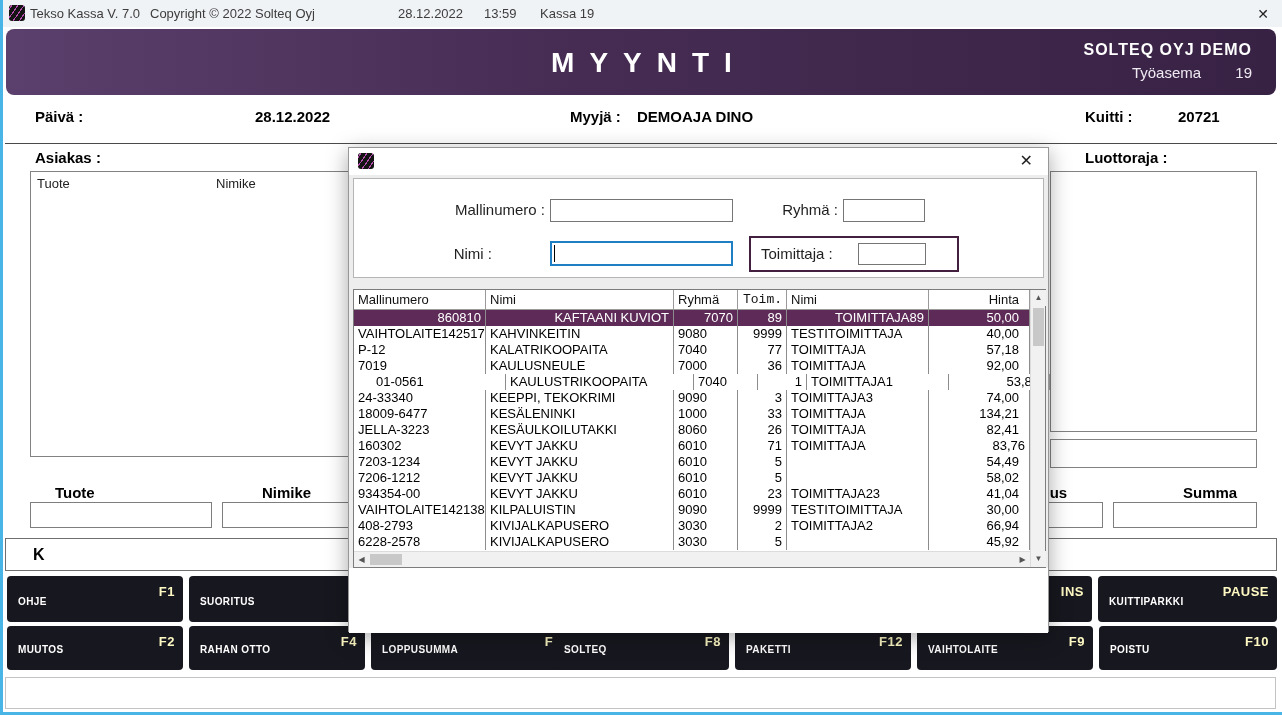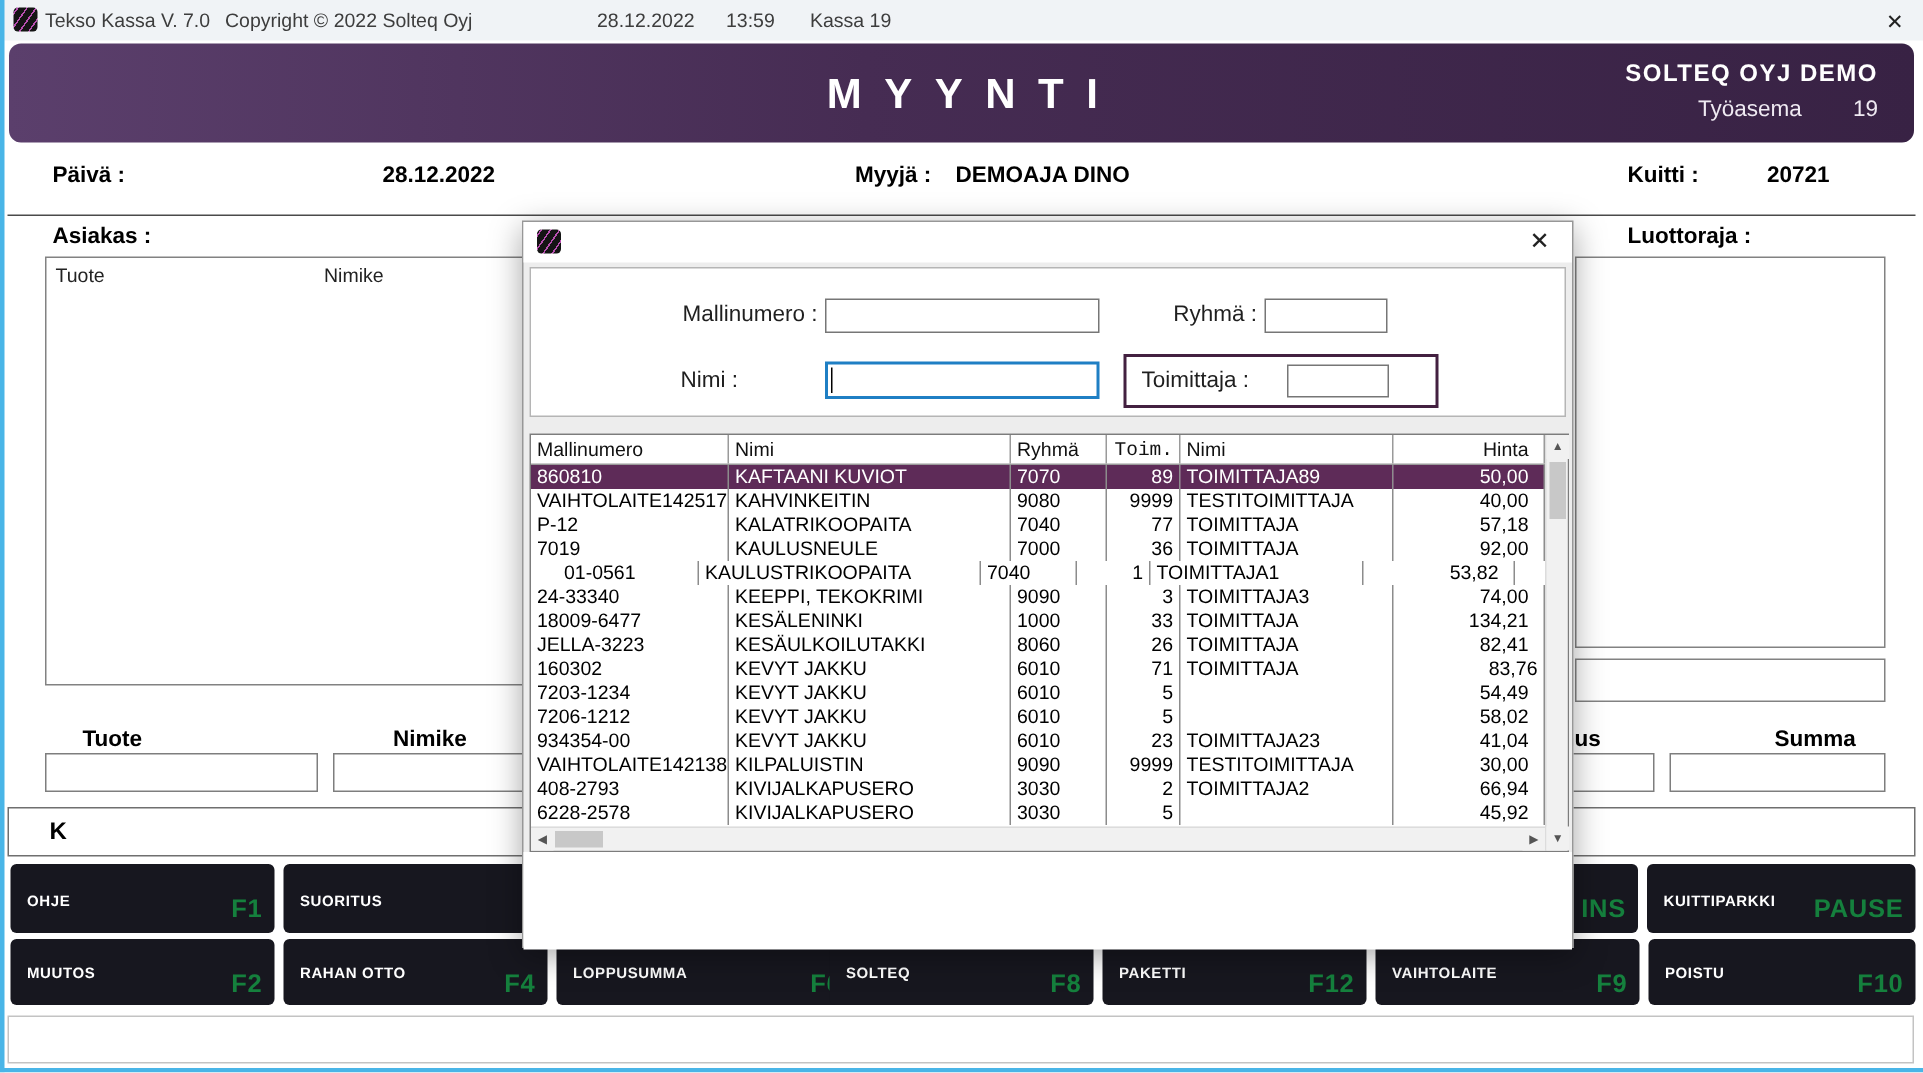--- a/index.html
+++ b/index.html
@@ -41,21 +41,21 @@
   
   .lbl-bold { position:absolute; font-size:15px; font-weight:700; white-space:nowrap; }
   .box { position:absolute; background:#fff; border:1px solid #828282; }
   .list-hdr { position:absolute; top:4px; font-size:13px; color:#222; }
   .entry-input { position:absolute; top:502px; height:26px; background:#fff; border:1px solid #7e7e7e; }
   .kbar { left:5px; top:538px; width:1272px; height:33px; background:#fff; border:1px solid #6f6f6f;
     font-size:16px; font-weight:700; line-height:31px; padding-left:27px; }
 
   
   .fnbtn { position:absolute; background:#17171f; border-radius:4px; color:#fff; }
-  .fnbtn .key { position:absolute; top:20px; right:8px; font-size:17px; font-weight:700; color:#15803d; letter-spacing:.5px; }
+  .fnbtn .key { position:absolute; top:8px; right:8px; font-size:13px; font-weight:700; color:#fef9c3; letter-spacing:.5px; }
   .fnbtn .lbl { position:absolute; left:11px; top:20px; font-size:10px; font-weight:700; letter-spacing:.4px; white-space:nowrap; }
   .row2 .lbl { top:18px; }
   .bottom-strip { left:5px; top:677px; width:1271px; height:32px; border:1px solid #c3c3c3; background:#fff; }
 
   
   .dialog { left:348px; top:147px; width:701px; height:485px; background:#ededed;
     border:1px solid #979797; box-shadow:0 5px 20px rgba(0,0,0,.35); z-index:10; }
   .dlg-titlebar { position:absolute; left:0; top:0; width:100%; height:27px; background:#fff; }
   .dlg-icon { position:absolute; left:9px; top:5px; width:16px; height:16px; border-radius:3px;
     background:repeating-linear-gradient(125deg,#141414 0 2px,#b84fb0 2px 3px,#141414 3px 5px); }
@@ -70,21 +70,21 @@
   .caret { position:absolute; left:200px; top:66px; width:1px; height:17px; background:#000; }
   .supplier-box { position:absolute; left:395px; top:57px; width:210px; height:36px; border:2px solid #432040; background:#fff; }
 
   
   .dlg-table { position:absolute; left:4px; top:141px; width:693px; height:279px; background:#fff; border:1px solid #7c7c7c; }
   .thead { position:absolute; left:0; top:0; height:20px; display:flex; border-bottom:1px solid #9a9a9a; }
   .th { font-size:13px; color:#111; line-height:19px; padding:0 4px; border-right:1px solid #9a9a9a; overflow:hidden; white-space:nowrap; }
   .tbody { position:absolute; left:0; top:20px; }
   .tr { display:flex; height:16px; }
   .td { font-size:13px; line-height:16px; padding:0 4px; border-right:1px solid #8c8c8c; overflow:hidden; white-space:nowrap; }
-  .tr.sel .td { background:#5e2b58; color:#fff; }
+  .tr.sel .td { background:#5e2b58; color:#fff;text-align:right; }
   .al-r { text-align:right; }
 
   
   .vscroll { position:absolute; right:0; top:0; width:15px; height:277px; background:#f1f1f1; border-left:1px solid #dcdcdc; }
   .hscroll { position:absolute; left:0; top:261px; width:676px; height:16px; background:#f1f1f1; border-top:1px solid #dcdcdc; }
   .sb-btn { position:absolute; width:15px; height:16px; color:#555; font-size:8px; text-align:center; line-height:16px; background:#f1f1f1; }
   .sb-thumb { position:absolute; background:#c8c8c8; }
 </style>
 </head>
 <body>
@@ -253,21 +253,21 @@
           </div>
           <div class="tr">
             <div class="td" style="width: 132px;">7019</div>
             <div class="td" style="width: 188px;">KAULUSNEULE</div>
             <div class="td" style="width: 64px;">7000</div>
             <div class="td al-r" style="width: 49px;">36</div>
             <div class="td" style="width: 142px;">TOIMITTAJA</div>
             <div class="td al-r" style="width: 101px; padding-right: 10px;">92,00</div>
           </div>
           <div class="tr">
-            <div class="td" style="width: 112px; padding-left: 22px;">01-0561</div>
+            <div class="td" style="width: 152px; padding-left: 22px;">01-0561</div>
             <div class="td" style="width: 188px;">KAULUSTRIKOOPAITA</div>
             <div class="td" style="width: 64px;">7040</div>
             <div class="td al-r" style="width: 49px;">1</div>
             <div class="td" style="width: 142px;">TOIMITTAJA1</div>
             <div class="td al-r" style="width: 101px; padding-right: 10px;">53,82</div>
           </div>
           <div class="tr">
             <div class="td" style="width: 132px;">24-33340</div>
             <div class="td" style="width: 188px;">KEEPPI, TEKOKRIMI</div>
             <div class="td" style="width: 64px;">9090</div>

